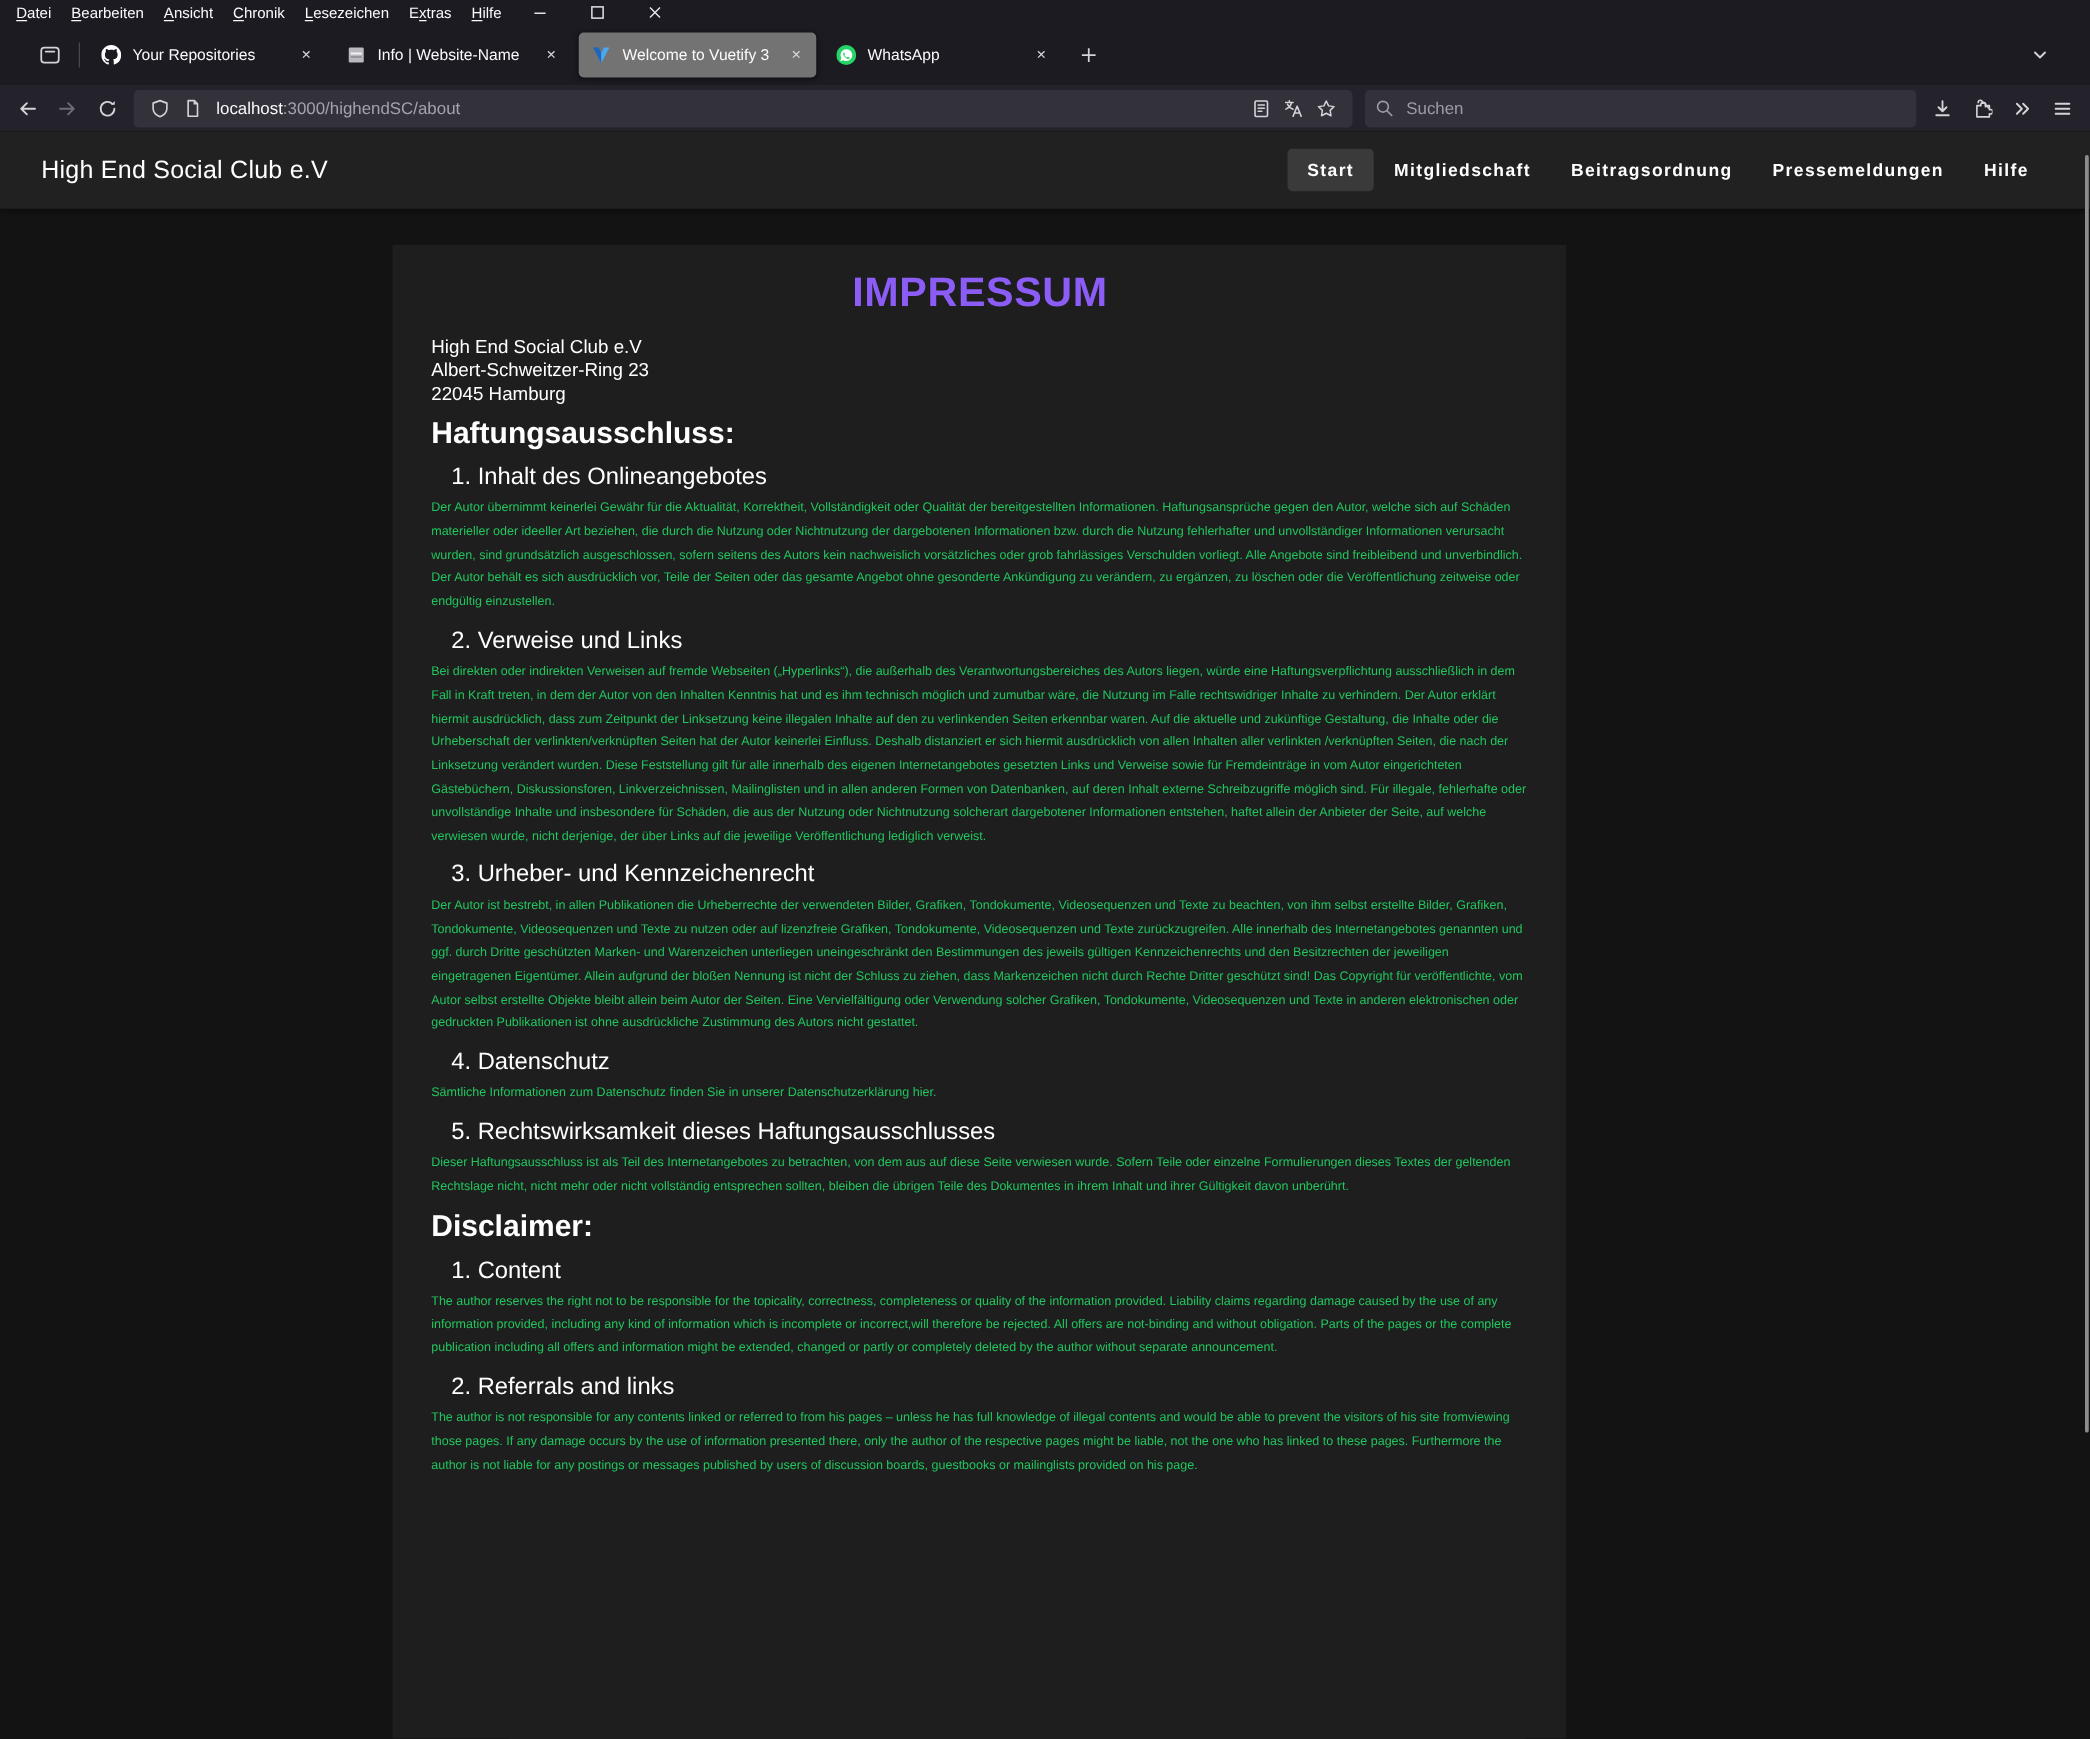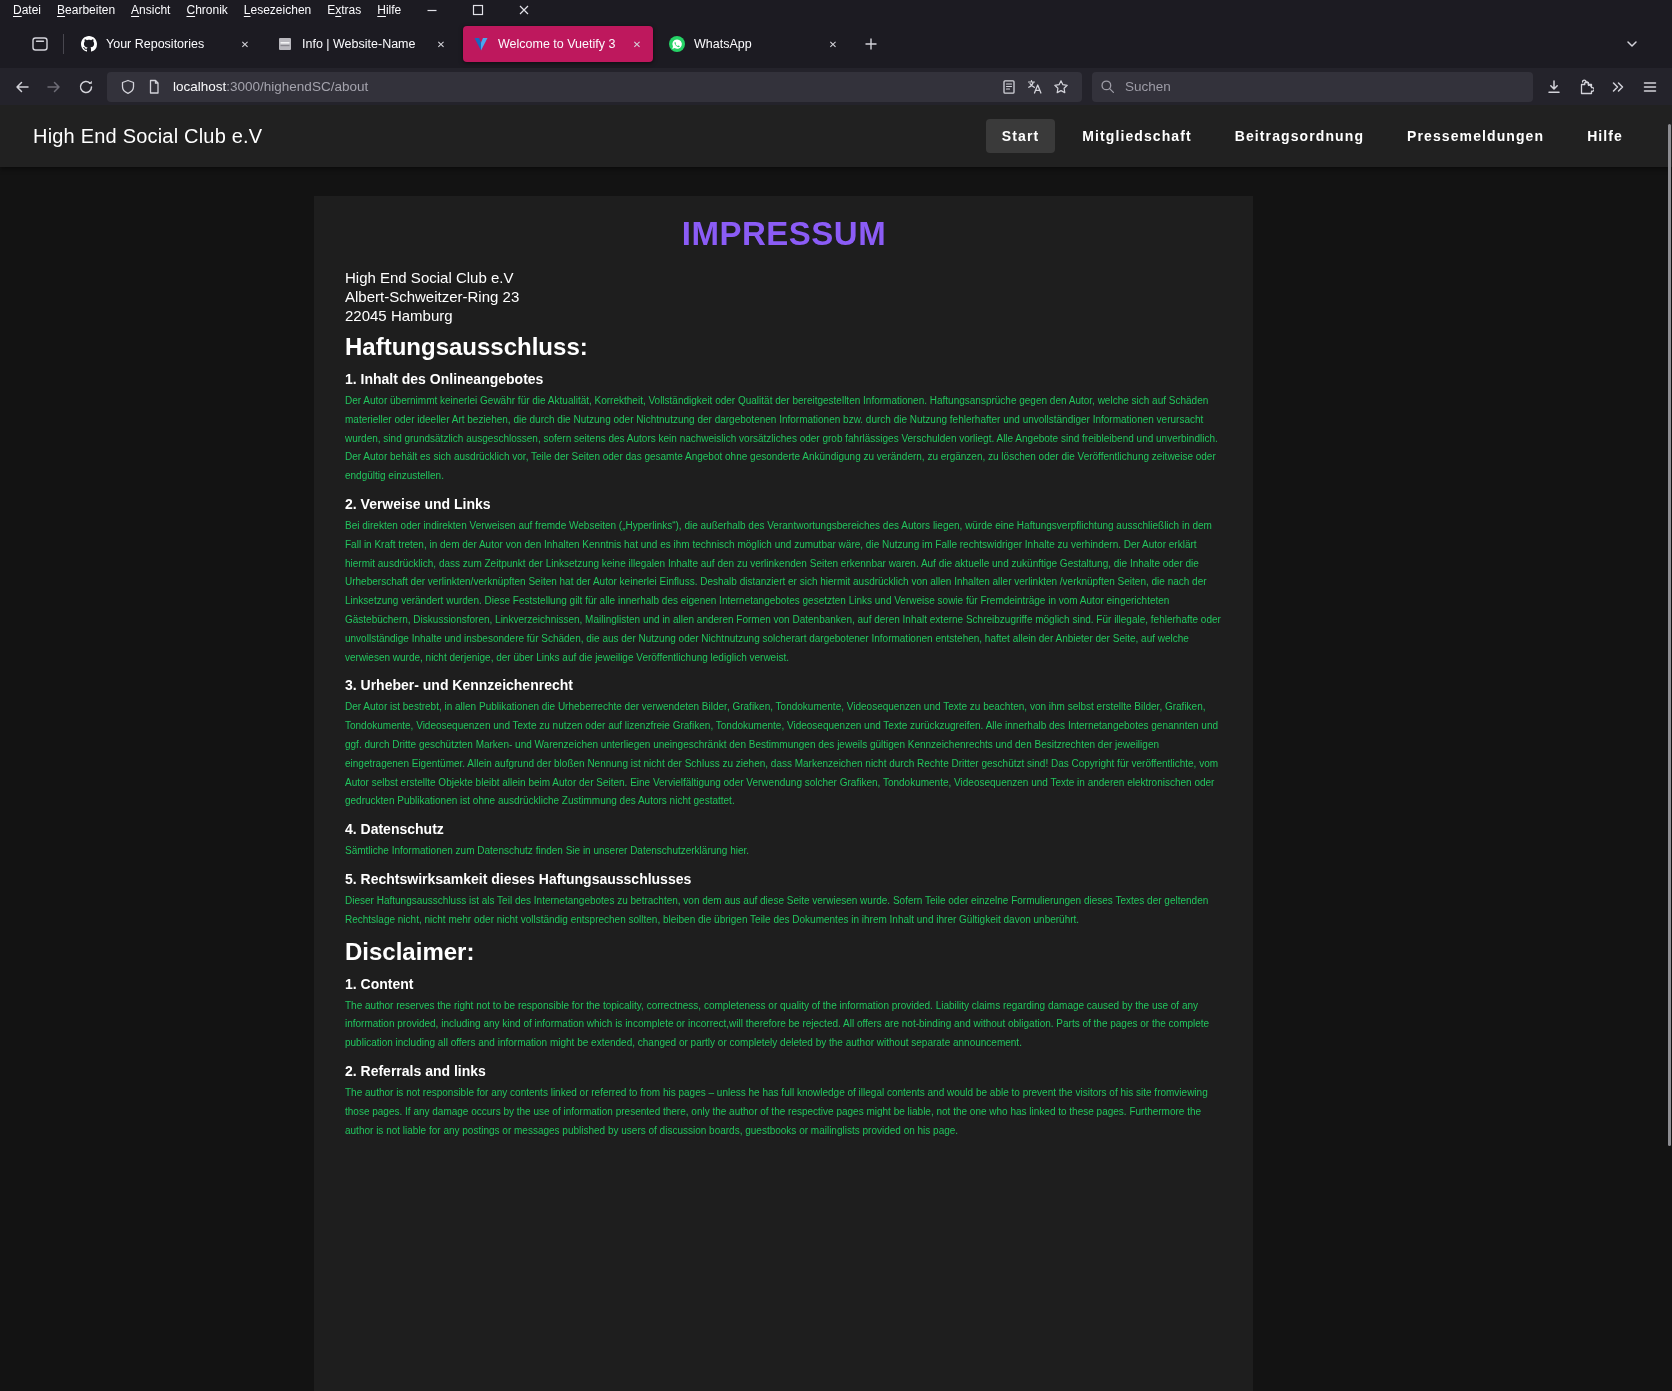--- a/index.html
+++ b/index.html
@@ -26,21 +26,21 @@
   .tabbar { height:48px; background:#1c1b22; display:flex; align-items:center; padding:0 24px; }
   .chrome-icon-btn {
     width:32px; height:32px; border-radius:4px; display:flex; align-items:center; justify-content:center;
     color:#d3d3da; flex:none;
   }
   .tab-sep { width:1px; height:20px; background:#48474f; margin:0 7px; flex:none; }
   .tab {
     width:190px; height:36px; border-radius:4px; display:flex; align-items:center;
     padding:0 6px 0 10px; margin-right:6px; color:#fbfbfe; font-size:12.5px; flex:none; cursor:default;
   }
-  .tab.active { background:#be185d; box-shadow:0 1px 4px rgba(0,0,0,.55); }
+  .tab.active { background:#737373; box-shadow:0 1px 4px rgba(0,0,0,.55); }
   .favicon { width:16px; height:16px; margin-right:9px; flex:none; }
   .tab-title { flex:1; white-space:nowrap; overflow:hidden; }
   .tab-close { width:20px; height:20px; border-radius:3px; display:flex; align-items:center; justify-content:center; font-size:10px; color:#d6d6dc; flex:none; }
   .newtab-btn { font-size:17px; font-weight:400; }
   .tab-spacer { flex:1; }
 
   .toolbar { height:37px; background:#24232b; display:flex; align-items:center; padding:0 6px; }
   .tool-btn { width:32px; height:28px; border-radius:4px; display:flex; align-items:center; justify-content:center; color:#d3d3da; flex:none; }
   .tool-btn.dim { color:#6d6c76; }
   .urlbar {
@@ -62,38 +62,38 @@
   }
   .search-input::placeholder { color:#9d9ca6; }
 
   
   .page { position:absolute; top:105px; left:0; right:0; bottom:0; background:#131313; overflow:hidden; }
   .appbar {
     height:62px; background:#212121; display:flex; align-items:center; justify-content:space-between;
     padding:0 33px 0 33px; box-shadow:0 2px 5px rgba(0,0,0,.45); position:relative; z-index:2;
   }
   .brand { color:#ffffff; font-size:20px; font-weight:400; letter-spacing:.2px; }
-  .nav { display:flex; gap:11px; }
+  .nav { display:flex; gap:0; }
   .nav-btn {
     color:#ffffff; font-size:14px; font-weight:bold; letter-spacing:1.1px;
     padding:9px 16px; border-radius:4px; cursor:pointer; white-space:nowrap;
   }
   .nav-btn.active { background:#3a3a3a; }
 
   .card {
     position:absolute; left:314px; top:91px; width:939px; min-height:1260px;
     background:#1e1e1e; padding:10px 30px 40px 31px; z-index:1;
   }
   .impressum-title {
     color:#8b5cf6; font-size:33px; font-weight:bold; text-align:center;
     margin:9px 0 15px 0; letter-spacing:.5px;
   }
   .address-line { color:#ffffff; font-size:15px; line-height:19px; }
   .sec-h2 { color:#ffffff; font-size:24px; font-weight:bold; margin:8px 0 3px 0; }
-  .sec-h3 { color:#ffffff; font-size:14px; font-weight:bold; margin:10px 0 5px 0; }
+  .sec-h3 { color:#ffffff; font-size:19px; font-weight:normal; margin:10px 0 5px 16px; }
   .sec-p  { color:#22c55e; font-size:10px; line-height:18.8px; margin:0 0 3px 0; }
 
   .scrollbar-thumb {
     position:absolute; right:1px; top:124px; width:3px; height:1022px;
     background:#8c8c91; border-radius:2px; z-index:5;
   }
 </style>
 </head>
 <body>
 

